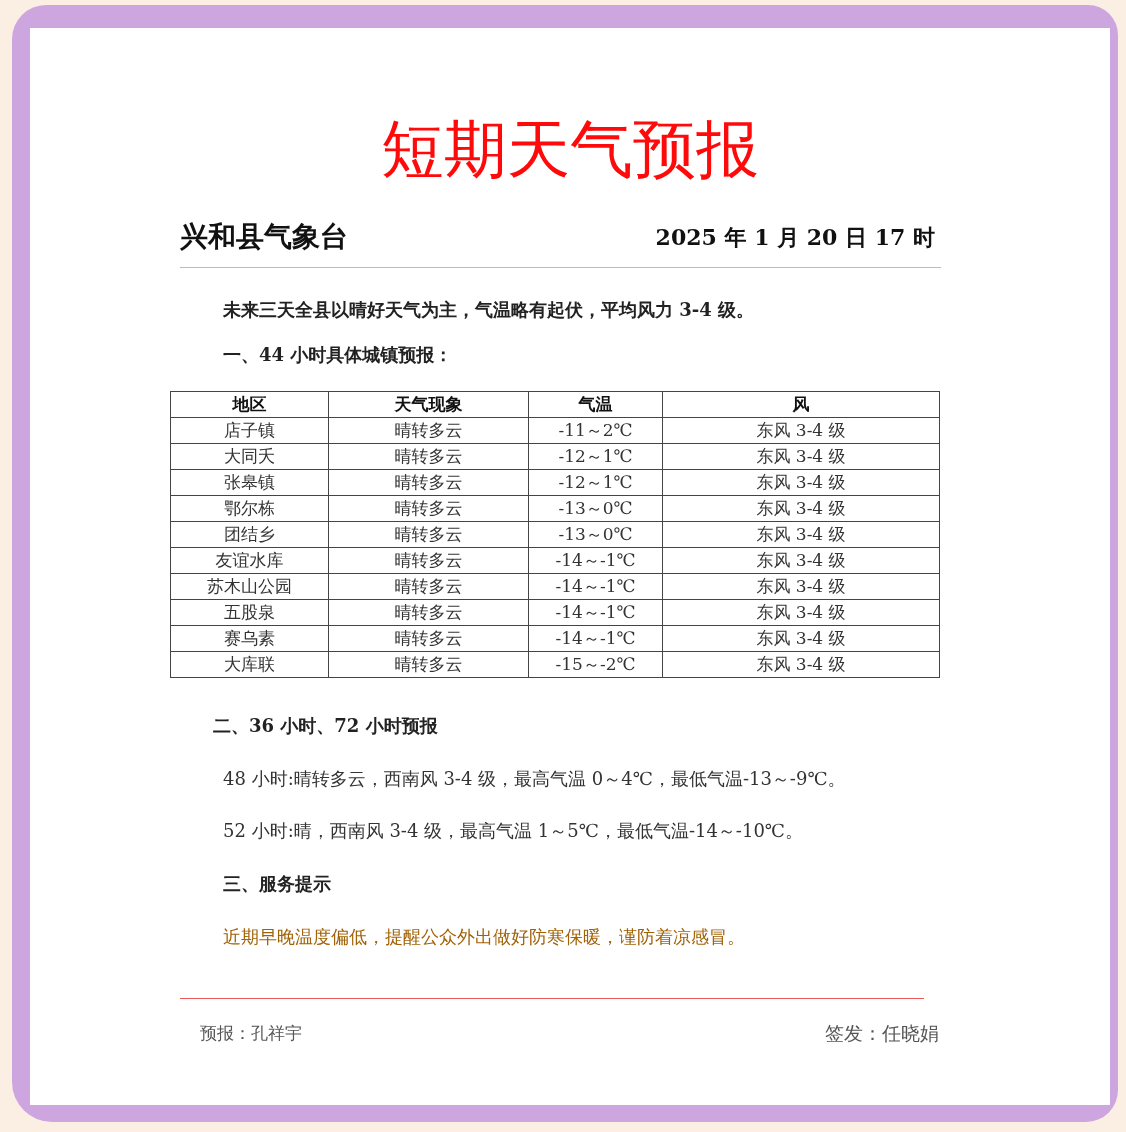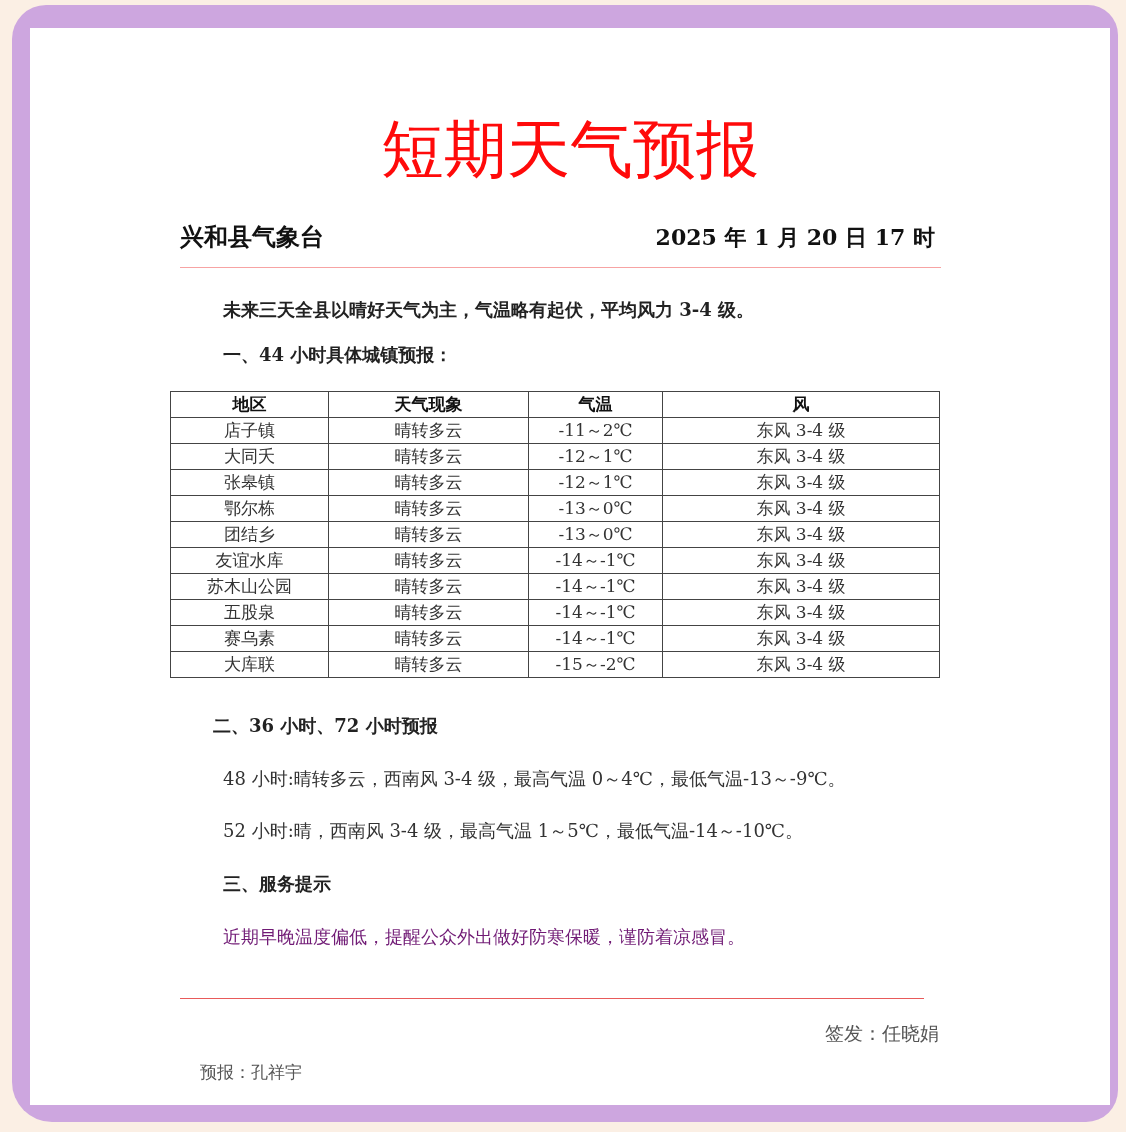--- a/index.html
+++ b/index.html
@@ -29,21 +29,21 @@
     left: 0; width: 1140px;
     top: 110px;
     text-align: center;
     font-size: 63px;
     line-height: 80px;
     color: #ff0a0a;
     letter-spacing: 0px;
   }
   .org {
     position: absolute; left: 180px; top: 222px;
-    font-size: 24px; line-height: 30px; font-weight: bold; color: #111;
+    font-size: 28px; line-height: 30px; font-weight: bold; color: #111;
   }
   .date {
     position: absolute; right: 191px; top: 222px;
     font-size: 22px; line-height: 30px; font-weight: bold; color: #111;
   }
   .rule-top {
     position: absolute; left: 180px; top: 267px;
     width: 761px; height: 1px; background: #f7a3a3;
   }
   .summary {
@@ -81,29 +81,29 @@
   .p72 {
     position: absolute; left: 223px; top: 817px;
     font-size: 18px; line-height: 28px; color: #333;
   }
   .h3 {
     position: absolute; left: 223px; top: 870px;
     font-size: 18px; line-height: 28px; font-weight: bold; color: #222;
   }
   .tip {
     position: absolute; left: 223px; top: 923px;
-    font-size: 18px; line-height: 28px; color: #701a75;
+    font-size: 18px; line-height: 28px; color: #a16207;
   }
   .rule-bottom {
     position: absolute; left: 180px; top: 998px;
     width: 744px; height: 1px; background: #e85a5a;
   }
   .foot-left {
     position: absolute; left: 200px; top: 1020px;
-    font-size: 17px; line-height: 26px; color: #555; margin-top: 39px;
+    font-size: 17px; line-height: 26px; color: #555;
   }
   .foot-right {
     position: absolute; right: 187px; top: 1020px;
     font-size: 19px; line-height: 26px; color: #555;
   }
 </style>
 </head>
 <body>
 
 <div class="frame"></div>

